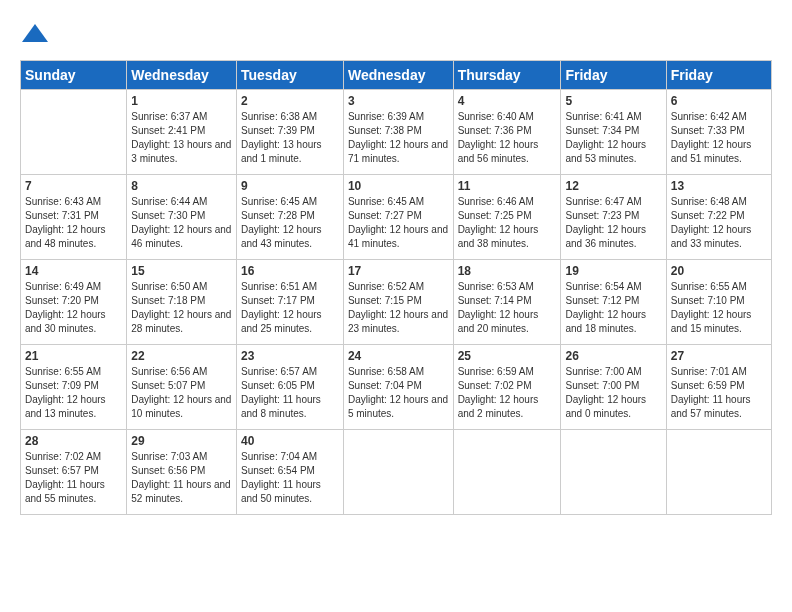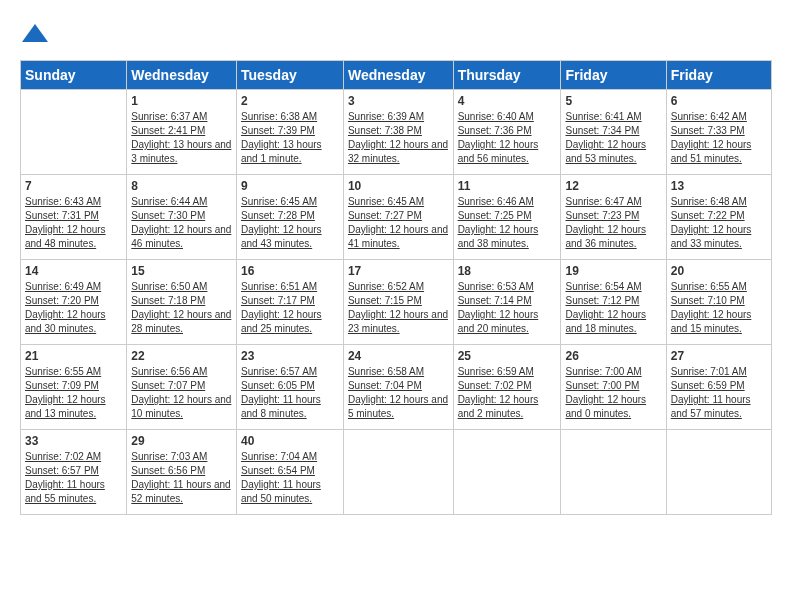--- a/index.html
+++ b/index.html
@@ -77,21 +77,20 @@
       font-weight: bold;
       font-size: 12px;
       color: #333;
       display: block;
       margin-bottom: 2px;
     }
     .day-info {
       font-size: 10px;
       color: #333;
       line-height: 1.4;
-      text-decoration: underline;
     }
     .empty-cell {
       background: #fff;
     }
   </style>
 </head>
 <body>
 
 <div class="header">
   <div class="logo">
@@ -138,21 +137,21 @@
             <div>Sunrise: 6:38 AM</div>
             <div>Sunset: 7:39 PM</div>
             <div>Daylight: 13 hours and 1 minute.</div>
           </div>
         </td>
         <td>
           <span class="day-number">3</span>
           <div class="day-info">
             <div>Sunrise: 6:39 AM</div>
             <div>Sunset: 7:38 PM</div>
-            <div>Daylight: 12 hours and 32 minutes.</div>
+            <div>Daylight: 12 hours and 71 minutes.</div>
           </div>
         </td>
         <td>
           <span class="day-number">4</span>
           <div class="day-info">
             <div>Sunrise: 6:40 AM</div>
             <div>Sunset: 7:36 PM</div>
             <div>Daylight: 12 hours and 56 minutes.</div>
           </div>
         </td>
@@ -295,21 +294,21 @@
           <div class="day-info">
             <div>Sunrise: 6:55 AM</div>
             <div>Sunset: 7:09 PM</div>
             <div>Daylight: 12 hours and 13 minutes.</div>
           </div>
         </td>
         <td>
           <span class="day-number">22</span>
           <div class="day-info">
             <div>Sunrise: 6:56 AM</div>
-            <div>Sunset: 7:07 PM</div>
+            <div>Sunset: 5:07 PM</div>
             <div>Daylight: 12 hours and 10 minutes.</div>
           </div>
         </td>
         <td>
           <span class="day-number">23</span>
           <div class="day-info">
             <div>Sunrise: 6:57 AM</div>
             <div>Sunset: 6:05 PM</div>
             <div>Daylight: 11 hours and 8 minutes.</div>
           </div>
@@ -342,21 +341,21 @@
           <span class="day-number">27</span>
           <div class="day-info">
             <div>Sunrise: 7:01 AM</div>
             <div>Sunset: 6:59 PM</div>
             <div>Daylight: 11 hours and 57 minutes.</div>
           </div>
         </td>
       </tr>
       <tr>
         <td>
-          <span class="day-number">33</span>
+          <span class="day-number">28</span>
           <div class="day-info">
             <div>Sunrise: 7:02 AM</div>
             <div>Sunset: 6:57 PM</div>
             <div>Daylight: 11 hours and 55 minutes.</div>
           </div>
         </td>
         <td>
           <span class="day-number">29</span>
           <div class="day-info">
             <div>Sunrise: 7:03 AM</div>

